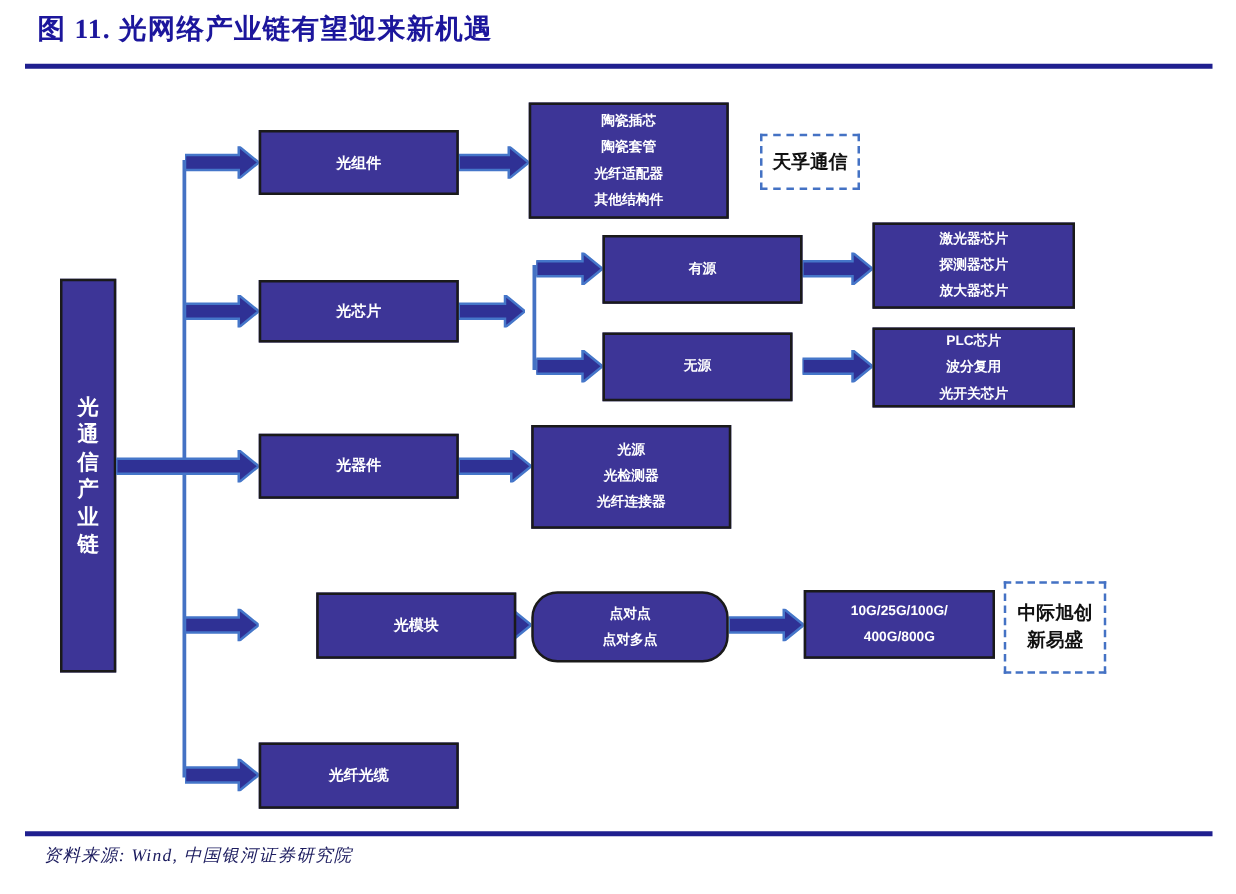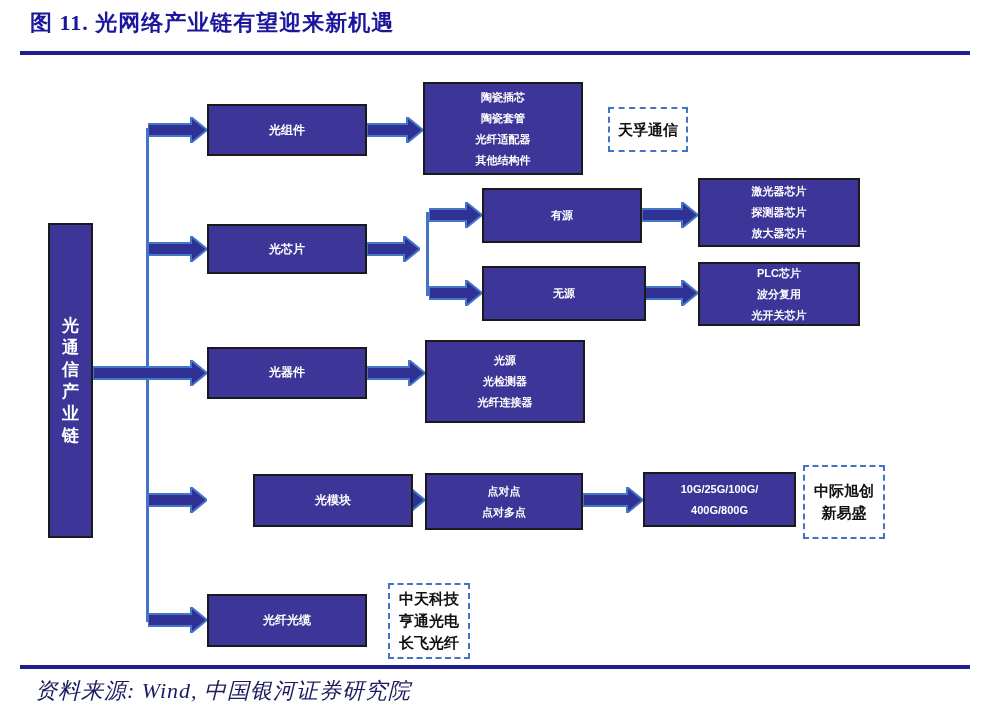--- a/index.html
+++ b/index.html
@@ -44,21 +44,21 @@
     color:#111111;font-weight:bold;
     display:flex;flex-direction:column;align-items:center;justify-content:center;
     text-align:center;font-size:15px;line-height:22px;box-sizing:border-box;
   }
   .vline{position:absolute;width:3px;background:var(--connector);}
   .arrow{position:absolute;display:block;}
   .arrow polygon{fill:var(--arrow-fill);stroke:var(--arrow-stroke);stroke-width:2;stroke-linejoin:miter;}
   .source{
     position:absolute;left:35px;top:676px;
     font-family:"Liberation Serif",serif;font-style:italic;
-    font-size:22px;color:var(--source-color);letter-spacing:1px;white-space:nowrap;
+    font-size:14px;color:var(--source-color);letter-spacing:1px;white-space:nowrap;
   }
 </style>
 </head>
 <body>
 
 <div class="canvas">
 
   <div class="title">图 11. 光网络产业链有望迎来新机遇</div>
   <div class="hrule" style="left:20px;top:51px;width:950px;"></div>
 
@@ -127,56 +127,51 @@
     <span>陶瓷套管</span>
     <span>光纤适配器</span>
     <span>其他结构件</span>
   </div>
   <div class="dashed" style="left:608px;top:107px;width:80px;height:45px;">
     <span>天孚通信</span>
   </div>
 
   <div class="pbox cat" style="left:207px;top:224px;width:160px;height:50px;">光芯片</div>
   <div class="pbox" style="left:482px;top:188px;width:160px;height:55px;">有源</div>
-  <div class="pbox" style="left:482px;top:266px;width:164px;height:55px;">无源</div>
+  <div class="pbox" style="left:482px;top:266px;width:152px;height:55px;">无源</div>
   <div class="pbox" style="left:698px;top:178px;width:162px;height:69px;">
     <span>激光器芯片</span>
     <span>探测器芯片</span>
     <span>放大器芯片</span>
   </div>
   <div class="pbox" style="left:698px;top:262px;width:162px;height:64px;">
     <span>PLC芯片</span>
     <span>波分复用</span>
     <span>光开关芯片</span>
   </div>
 
   <div class="pbox cat" style="left:207px;top:347px;width:160px;height:52px;font-family:Liberation Mono, monospace;">光器件</div>
   <div class="pbox" style="left:425px;top:340px;width:160px;height:83px;text-align:right;">
     <span>光源</span>
     <span>光检测器</span>
     <span>光纤连接器</span>
   </div>
 
   <div class="pbox cat" style="left:207px;top:474px;width:160px;height:53px;margin-left:46px;">光模块</div>
-  <div class="pbox" style="left:425px;top:473px;width:158px;height:57px;">
+  <div class="pbox" style="left:425px;top:473px;width:158px;height:57px;border-radius:21px;">
     <span>点对点</span>
     <span>点对多点</span>
   </div>
   <div class="pbox" style="left:643px;top:472px;width:153px;height:55px;">
     <span>10G/25G/100G/</span>
     <span>400G/800G</span>
   </div>
   <div class="dashed" style="left:803px;top:465px;width:82px;height:74px;">
     <span>中际旭创</span>
     <span>新易盛</span>
   </div>
 
   <div class="pbox cat" style="left:207px;top:594px;width:160px;height:53px;">光纤光缆</div>
-  <div class="dashed" style="left:388px;top:583px;width:82px;height:76px;">
-    <span>中天科技</span>
-    <span>亨通光电</span>
-    <span>长飞光纤</span>
-  </div>
 
   <div class="hrule" style="left:20px;top:665px;width:950px;"></div>
   <div class="source">资料来源: Wind, 中国银河证券研究院</div>
 
 </div>
 
 </body></html>

